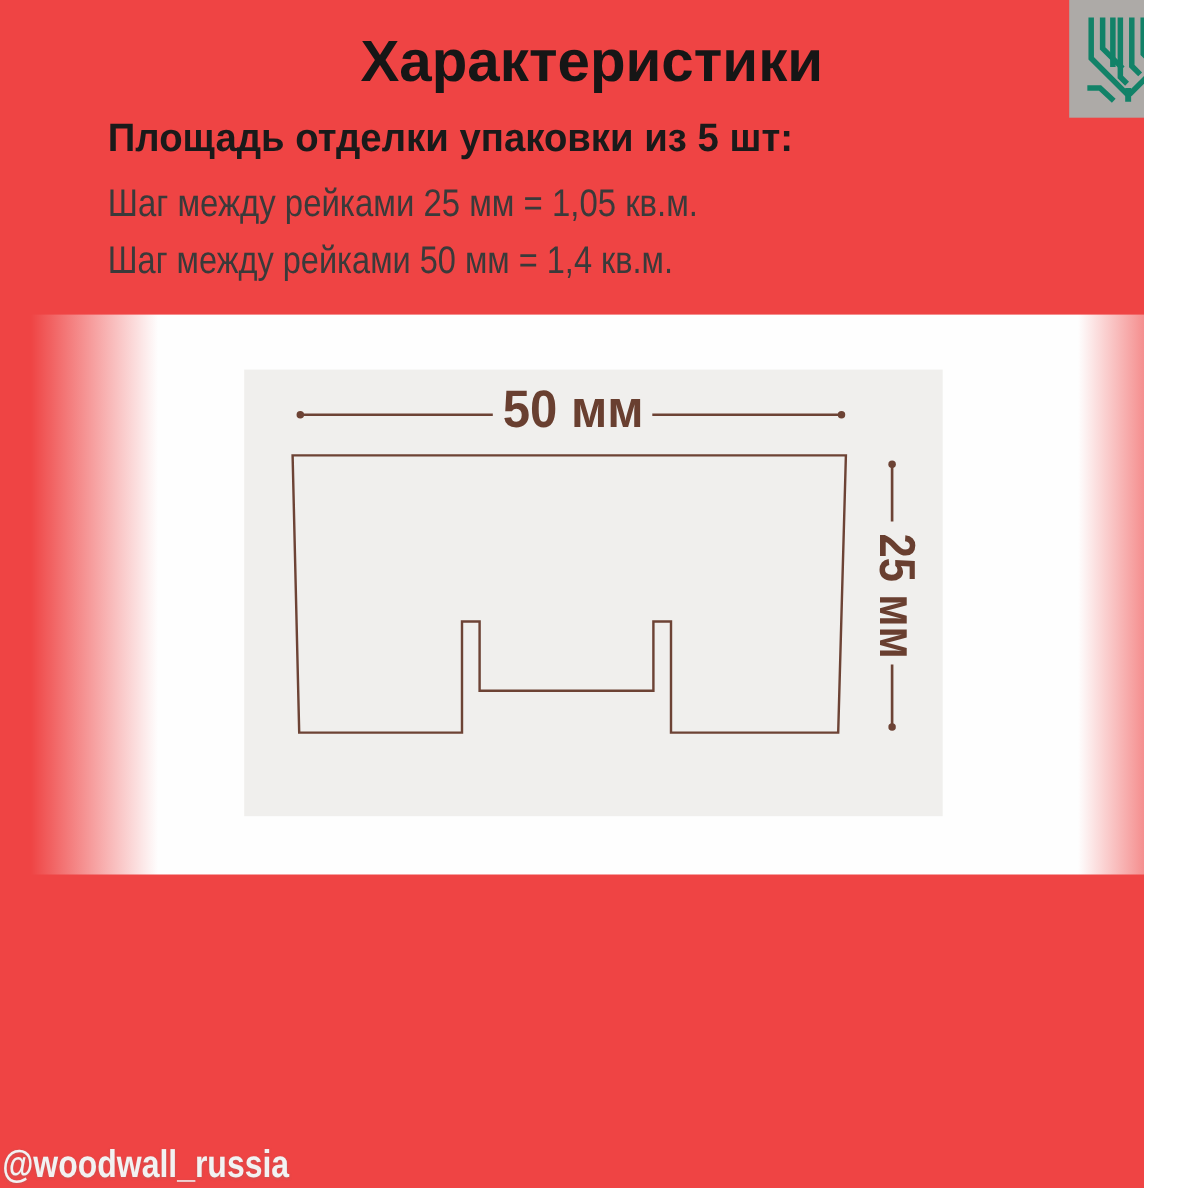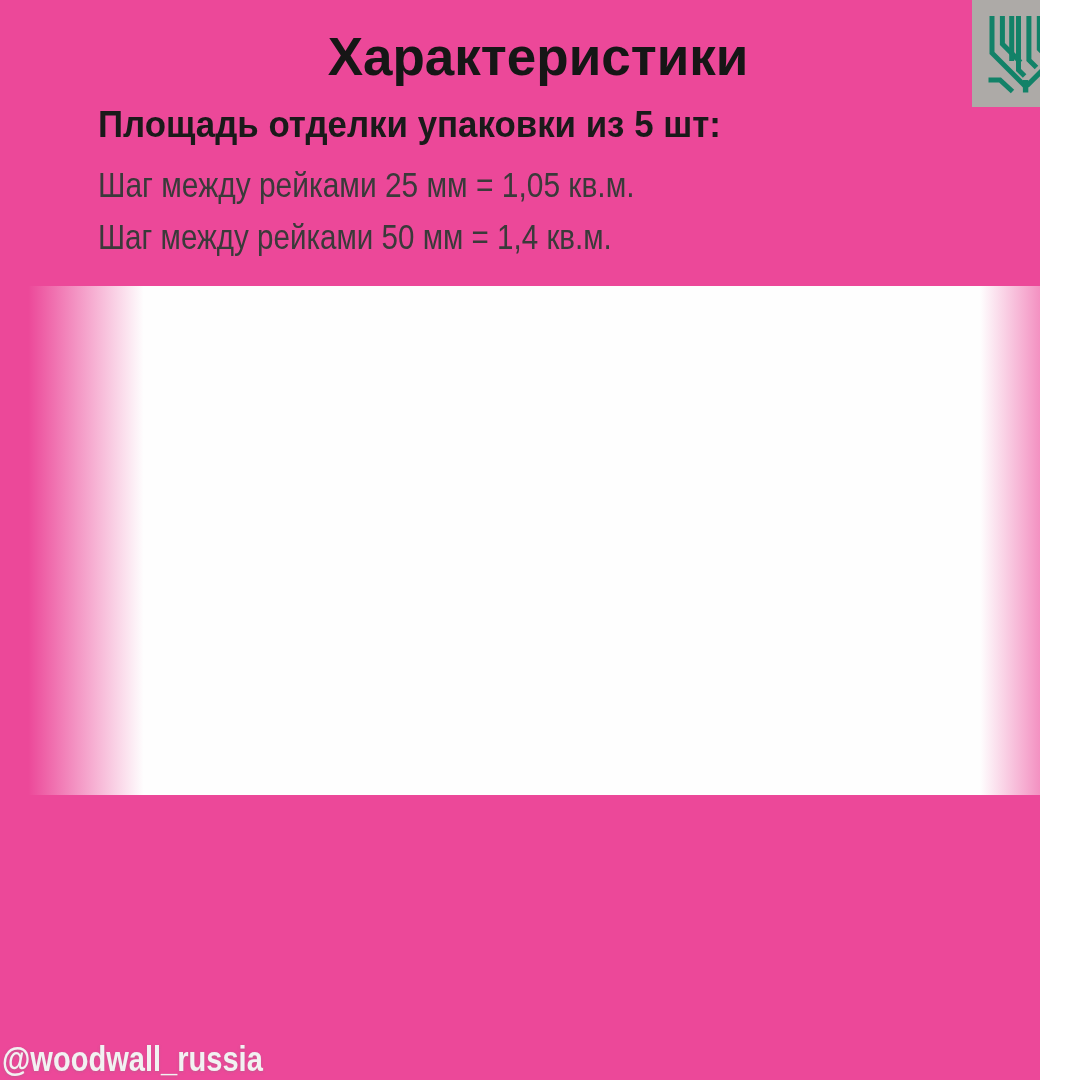--- a/index.html
+++ b/index.html
@@ -1,16 +1,16 @@
 <!DOCTYPE html>
 <html lang="ru"><head>
 <meta charset="utf-8">
 <style>
   html,body{margin:0;padding:0}
-  .page{position:relative;width:1040px;height:1080px;background:#ec4899;
+  .page{position:relative;width:1040px;height:1080px;background:#ef4444;
         font-family:"Liberation Sans",sans-serif;overflow:hidden}
   .abs{position:absolute}
 </style>
 </head>
 <body>
 <div class="page">
 
   <div class="abs" id="band" style="left:28px;top:286px;width:1052px;height:509px;
        background:linear-gradient(to right, rgba(255,255,255,0) 0%, #fefefe 11%, #fefefe 90.5%, rgba(255,255,255,0) 100%);"></div>
 
@@ -38,18 +38,43 @@
 
   <div class="abs" id="subtitle" style="left:98px;top:107px;font-size:36px;font-weight:bold;color:#1a1a1a;
        line-height:1;transform-origin:left top;transform:scaleX(0.968);white-space:nowrap;">Площадь отделки упаковки из 5 шт:</div>
 
   <div class="abs" id="line1" style="left:98px;top:167px;font-size:35px;color:#3a3a3a;
        line-height:1;transform-origin:left top;transform:scaleX(0.855);white-space:nowrap;">Шаг между рейками 25 мм = 1,05 кв.м.</div>
 
   <div class="abs" id="line2" style="left:98px;top:219px;font-size:35px;color:#3a3a3a;
        line-height:1;transform-origin:left top;transform:scaleX(0.845);white-space:nowrap;">Шаг между рейками 50 мм = 1,4 кв.м.</div>
 
+  <div class="abs" id="card" style="left:222px;top:336px;width:635px;height:406px;background:#f0efed;">
+
+    <svg width="635" height="406" viewBox="0 0 635 406" style="position:absolute;left:0;top:0">
+
+      <path d="M44,78 L547,78 L540,330 L388,330 L388,229 L372,229 L372,292 L214,292 L214,229 L198,229 L198,330 L50,330 Z" fill="none" stroke="#6d4335" stroke-width="2.2"></path>
+
+      <g stroke="#6d4335" stroke-width="2.4" fill="#6d4335">
+        <circle cx="51" cy="41" r="3.4" stroke="none"></circle>
+        <line x1="51" y1="41" x2="226" y2="41"></line>
+        <line x1="371" y1="41" x2="543" y2="41"></line>
+        <circle cx="543" cy="41" r="3.4" stroke="none"></circle>
+      </g>
+
+      <text x="299" y="52" font-size="48" font-weight="bold" fill="#693f30" text-anchor="middle" textLength="128" lengthAdjust="spacingAndGlyphs" font-family="Liberation Sans, sans-serif">50 мм</text>
+
+      <g stroke="#6d4335" stroke-width="2.4" fill="#6d4335">
+        <circle cx="589" cy="86" r="3.4" stroke="none"></circle>
+        <line x1="589" y1="86" x2="589" y2="138"></line>
+        <line x1="589" y1="268" x2="589" y2="325"></line>
+        <circle cx="589" cy="325" r="3.4" stroke="none"></circle>
+      </g>
+
+      <text x="578" y="206" font-size="46" font-weight="bold" fill="#693f30" text-anchor="middle" transform="rotate(90 578 206)" textLength="114" lengthAdjust="spacingAndGlyphs" font-family="Liberation Sans, sans-serif">25 мм</text>
+    </svg>
+  </div>
 
 
   <div class="abs" id="wm" style="left:2px;top:1041px;font-size:35px;font-weight:bold;color:#f2f2f2;
        line-height:1;transform-origin:left top;transform:scaleX(0.83);white-space:nowrap;text-shadow:0 1px 3px rgba(120,120,120,0.35);">@woodwall_russia</div>
 
 </div>
 
 </body></html>

